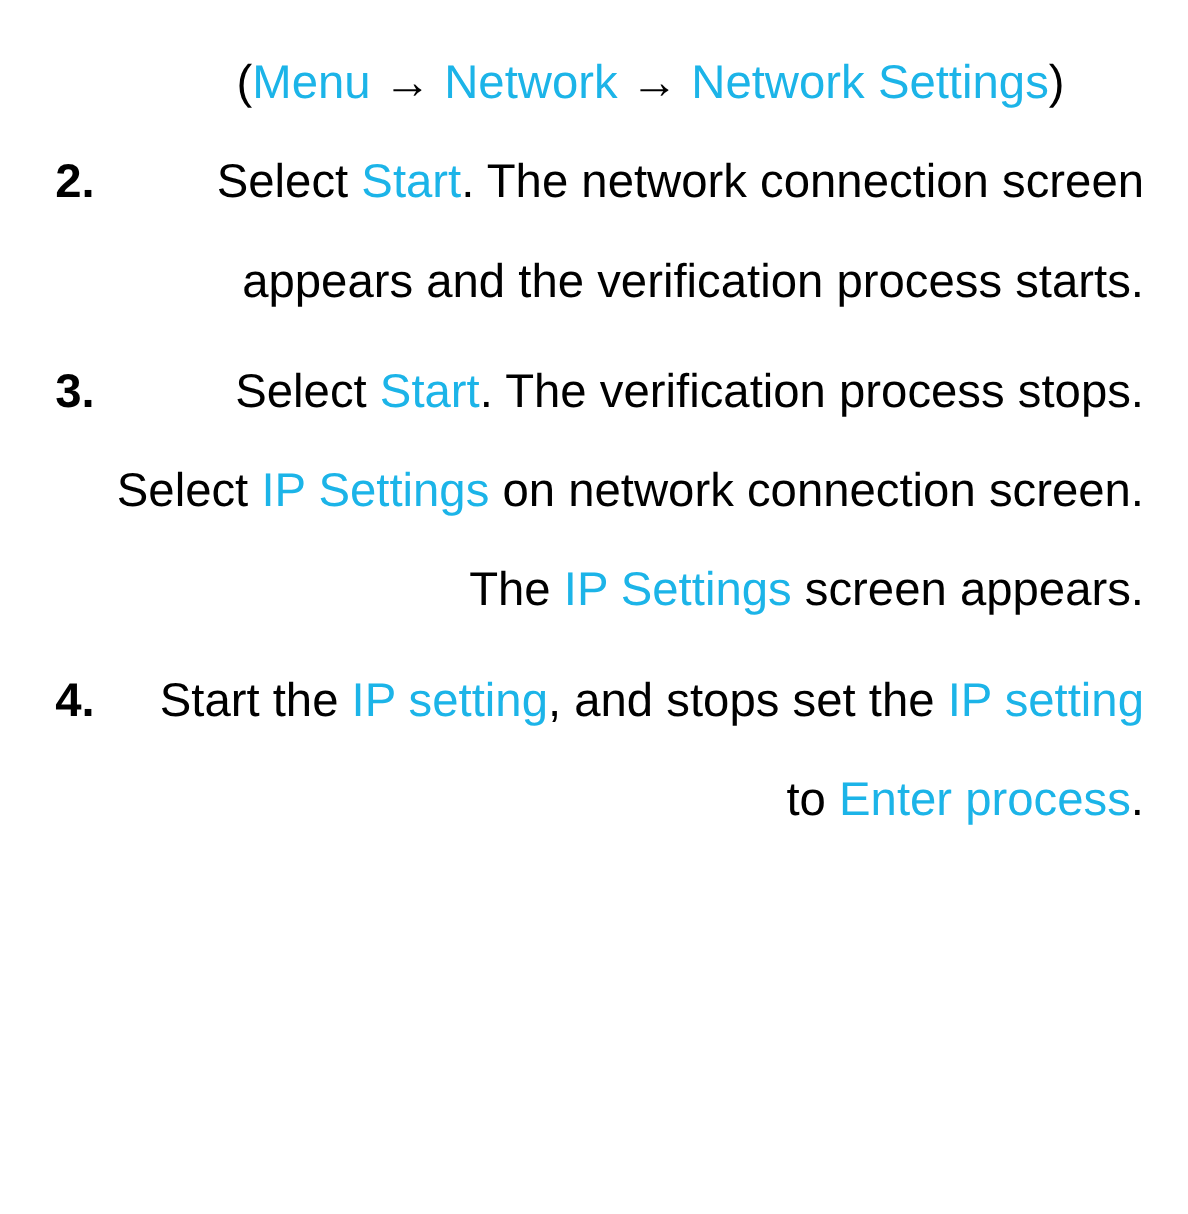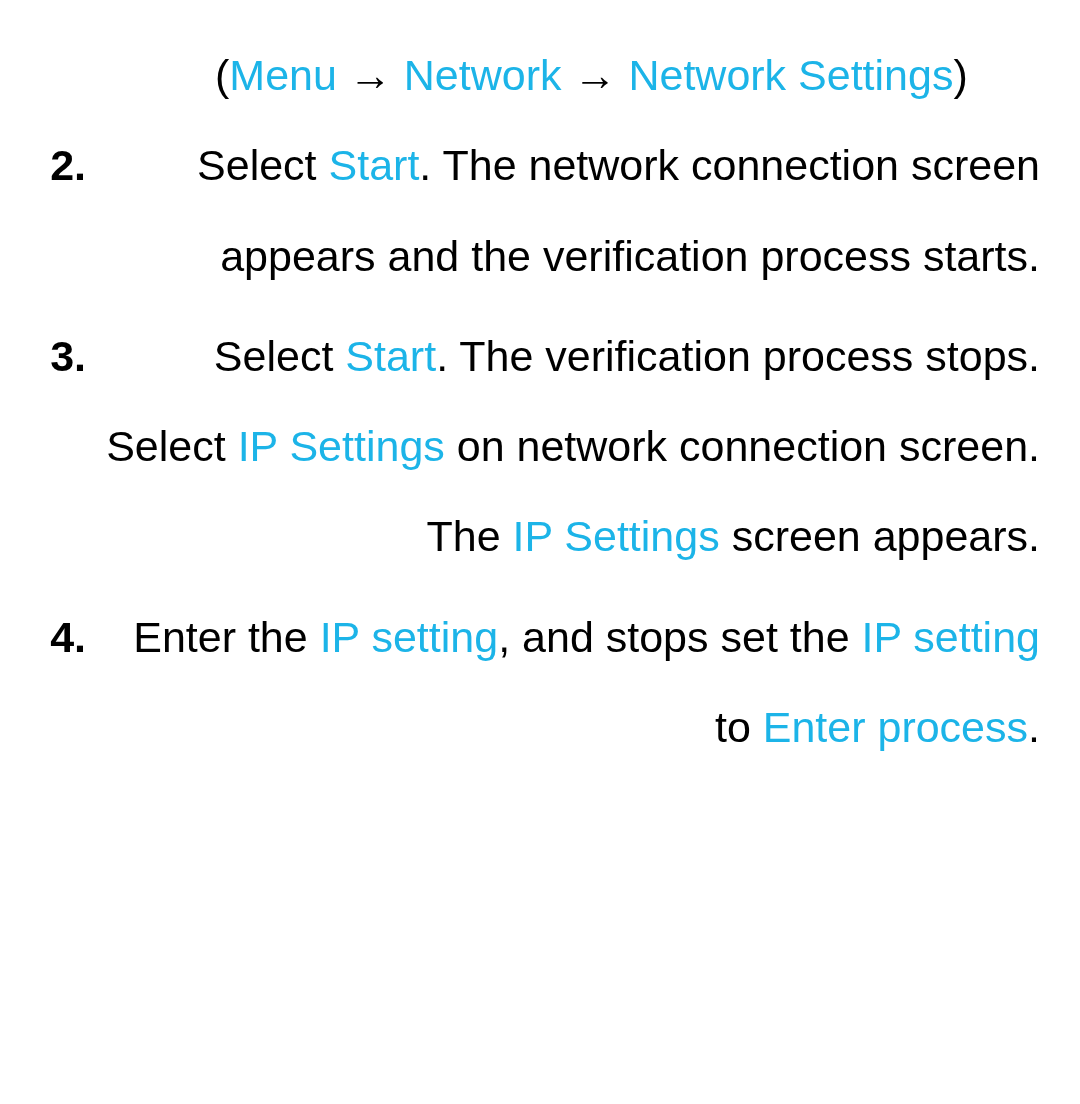--- a/index.html
+++ b/index.html
@@ -59,15 +59,15 @@
 <div class="list-item">
   <div class="list-number">3.</div>
   <div class="list-content">
     <span>Select </span><span class="kw">Start</span><span>. The verification process stops. Select </span><span class="kw">IP Settings</span><span> on network connection screen. The </span><span class="kw">IP Settings</span><span> screen appears.</span>
   </div>
 </div>
 
 <div class="list-item">
   <div class="list-number">4.</div>
   <div class="list-content">
-    <span>Enter the </span><span class="kw">IP setting</span><span>, and stops set the </span><span class="kw">IP setting</span><span> to </span><span class="kw">Enter process</span><span>.</span>
+    <span>Start the </span><span class="kw">IP setting</span><span>, and stops set the </span><span class="kw">IP setting</span><span> to </span><span class="kw">Enter process</span><span>.</span>
   </div>
 </div>
 
 </body></html>

